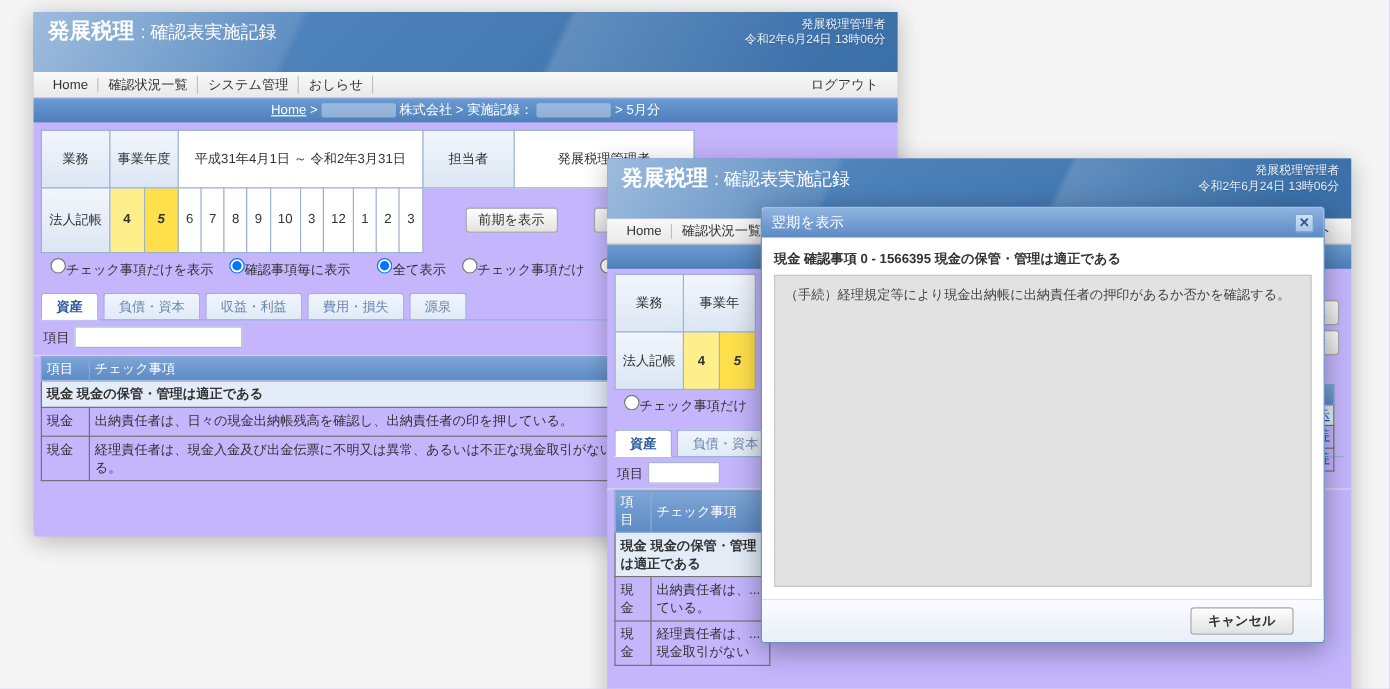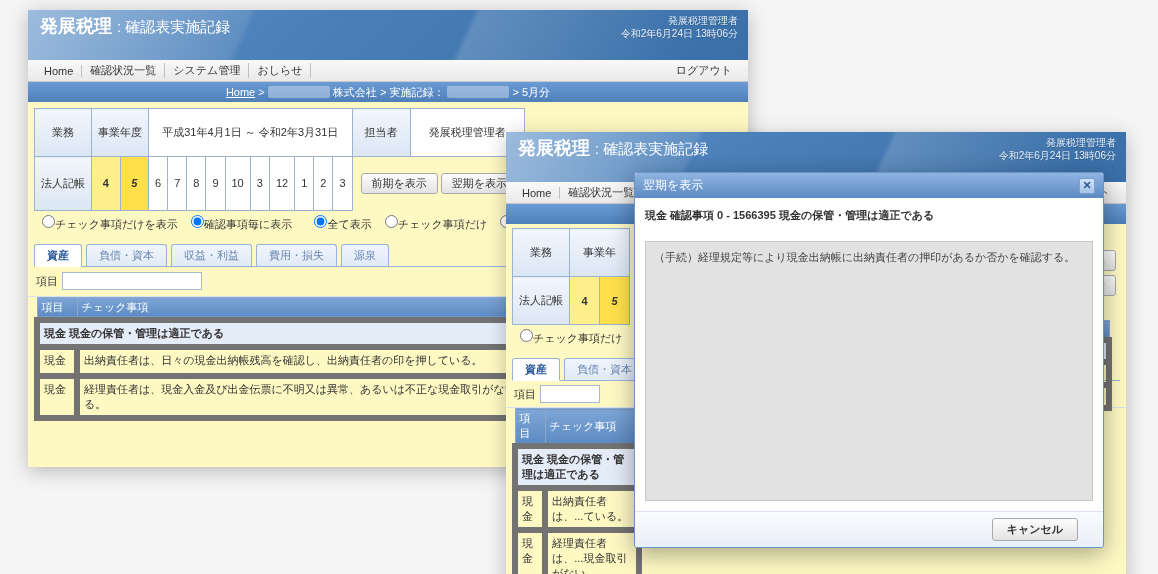--- a/index.html
+++ b/index.html
@@ -1,18 +1,18 @@
 <!DOCTYPE html>
 <html><head>
 <meta charset="utf-8">
 <style>
 * { box-sizing: border-box; margin: 0; padding: 0; }
 body { font-family: "MS PGothic", "Hiragino Sans", sans-serif; font-size: 11px; background: #f5f5f5; width: 1158px; height: 574px; position: relative; color: #333; }
 
-.window { position: absolute; background: #fef9c3; box-shadow: 0 4px 20px rgba(0,0,0,0.25); border-radius: 2px; }
+.window { position: absolute; background: #c4b5fd; box-shadow: 0 4px 20px rgba(0,0,0,0.25); border-radius: 2px; }
 .win1 { left: 28px; top: 10px; width: 720px; }
 .win2 { left: 506px; top: 132px; width: 620px; }
 
 .header { background: linear-gradient(135deg, #5b8fc7 0%, #4a7fb8 40%, #3a6fa8 100%); position: relative; overflow: hidden; height: 50px; padding: 4px 12px; }
 .header::before { content:""; position:absolute; inset:0; background: linear-gradient(115deg, rgba(255,255,255,0.4) 0%, rgba(255,255,255,0.1) 30%, transparent 31%, transparent 60%, rgba(255,255,255,0.15) 61%, transparent 90%); }
 .app-title { position: relative; font-size: 18px; font-weight: bold; color: #fff; }
 .app-title .sub { font-weight: normal; font-size: 15px; }
 .header-right { position: absolute; right: 10px; top: 4px; text-align: right; color: #e8f0fa; font-size: 10px; line-height: 1.3; text-shadow: 0 1px 1px rgba(0,0,0,.2);}
 .menubar { background: linear-gradient(#f9f9f9,#e9e9e9); border-bottom: 1px solid #c8c8c8; padding: 2px 8px; display: flex; align-items: center; height: 22px; }
 .menubar span { padding: 0 8px; border-right: 1px solid #c0c0c0; cursor: pointer; }
@@ -20,42 +20,42 @@
 .menubar .spacer { flex: 1; border: none; }
 .breadcrumb { background: linear-gradient(#6a9bd4,#4e7fb8); color: #fff; padding: 3px 10px; height: 20px; font-size: 11px; line-height: 14px; text-align: center;}
 .breadcrumb a { color: #fff; text-decoration: underline; cursor: pointer;}
 .breadcrumb .blur { background: rgba(255,255,255,0.35); color: transparent; border-radius: 2px; padding: 0 20px; }
 
 .toolbar { padding: 4px 6px; }
 .tbl { border-collapse: collapse; }
 .tbl td, .tbl th { border: 1px solid #9cb3cf; padding: 16px 6px; font-size: 11px; background: #fff; text-align: center; }
 .tbl th { background: linear-gradient(#f2f6fc,#dbe6f4); font-weight: normal; }
 .tbl .hl { background: #ffef8a; font-weight: bold; }
-.btn { display:inline-block; background: linear-gradient(#fdfdfd,#e3e3e3); border:1px solid #a9a9a9; border-radius:3px; padding:2px 10px; font-size:11px; cursor:pointer; }
+.btn { display:inline-block; background: linear-gradient(#fdfdfd,#e3e3e3); border:1px solid #a9a9a9; border-radius:3px; padding:2px 10px; font-size:11px; cursor:pointer;margin-left:27px; }
 .row { display:flex; align-items:center; gap:6px; margin-top:2px;}
 .radio-row { padding: 4px 8px; }
 .radio-row label { margin-right: 10px; }
 
 .tabs { display:flex; border-bottom: 1px solid #99b3d6; margin: 4px 6px 0; gap:4px;}
 .tab { padding: 3px 12px; border:1px solid #99b3d6; border-bottom:none; background:linear-gradient(#f0f5fc,#e0eaf6); border-radius:3px 3px 0 0; cursor:pointer; color:#6b87b0;}
 .tab.active { background:#fff; color:#2b5a9b; font-weight:bold; border-bottom:1px solid #fff; margin-bottom:-1px;}
 
 .subrow { padding: 4px 8px; display:flex; align-items:center; gap:4px; border-bottom:1px solid #d8e2f0;}
 .subrow input[type=text]{ border:1px solid #a8b8d0; height:18px; width:140px;}
 
 .grid { width: calc(100% - 12px); margin: 0 6px 6px; border-collapse: collapse; }
 .grid th { background: linear-gradient(#7ea6d6,#5d8bc4); color:#fff; font-weight:normal; padding:2px 4px; border:1px solid #8ba8cc; text-align:left; font-size:11px;}
-.grid td { border:6px solid #737373; padding:3px 4px; font-size:11px; vertical-align:top;}
+.grid td { border:1px solid #737373; padding:3px 4px; font-size:11px; vertical-align:top;}
 .grid .grp td { background:#e4ecf8; font-weight:bold;}
 
 .dialog { position:absolute; left:128px; top:40px; width:470px; background:#fff; border:1px solid #6a93c8; box-shadow:0 6px 24px rgba(0,0,0,.35); border-radius:3px;}
 .dlg-title { background: linear-gradient(#8fb4e0,#5c8ac4); color:#fff; padding:4px 8px; font-size:12px; display:flex; align-items:center; border-radius:3px 3px 0 0;}
 .dlg-title .x { margin-left:auto; width:16px; height:16px; background:linear-gradient(#cfe1f7,#a9c5e8); border:1px solid #7ba0d0; border-radius:2px; display:flex; align-items:center; justify-content:center; cursor:pointer; color:#2f5a94; font-weight:bold; font-size:11px;}
 .dlg-body { padding:10px; }
-.dlg-body .hd { font-weight:bold; margin-bottom:18px;}
+.dlg-body .hd { font-weight:bold; margin-bottom:6px;}
 .dlg-body .box { background:#e2e2e2; border:1px solid #c7c7c7; height:260px; padding:8px; font-size:11px; color:#444;}
 .dlg-foot { padding:6px 25px; text-align:right; border-top:1px solid #dbe4f0; background:linear-gradient(#fafcff,#e9eff8); border-radius:0 0 3px 3px;}
 .dlg-foot .btn { font-weight:bold; padding:3px 14px;}
 
 .rside-btns { position:absolute; right:10px; top:118px; display:flex; flex-direction:column; gap:4px; align-items:flex-end;}
 .rside-btns .btn { font-size:11px;}
 .partial-grid th, .partial-grid td { font-size:10px; padding:1px 3px;}
 .link2 { color:#1a58b0; text-decoration:underline; cursor:pointer; font-size:10px;}
 </style>
 </head>

